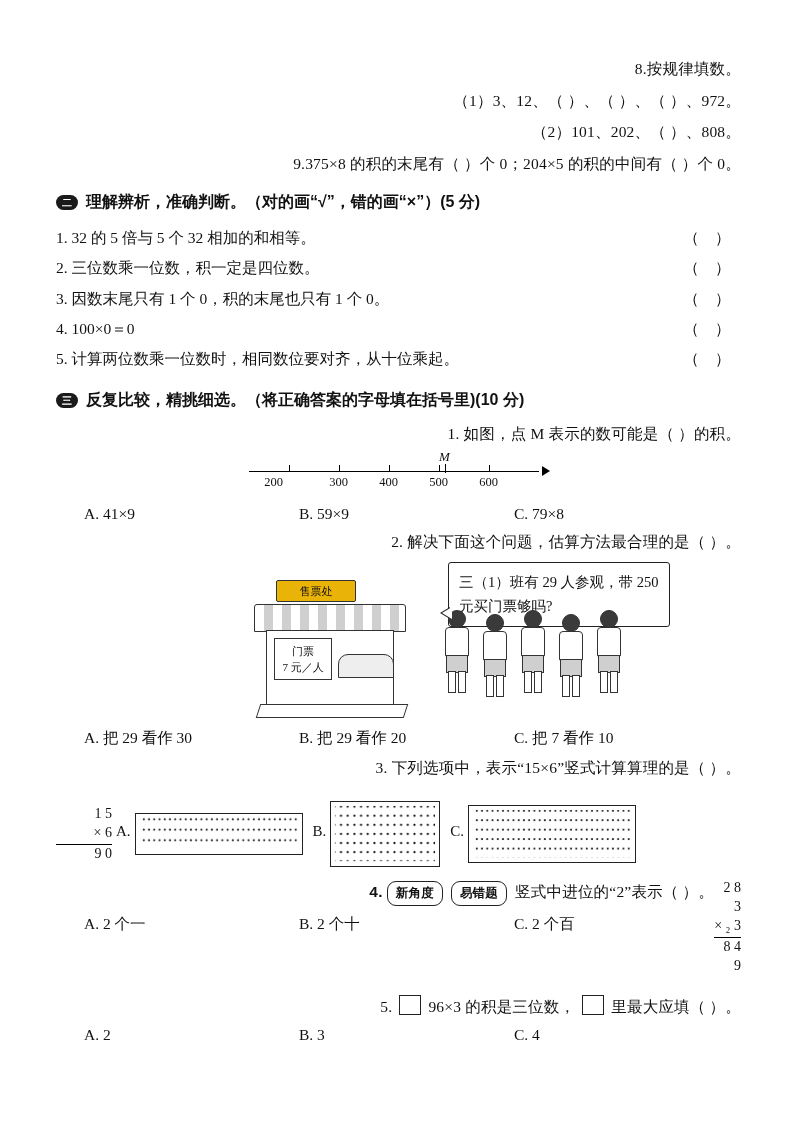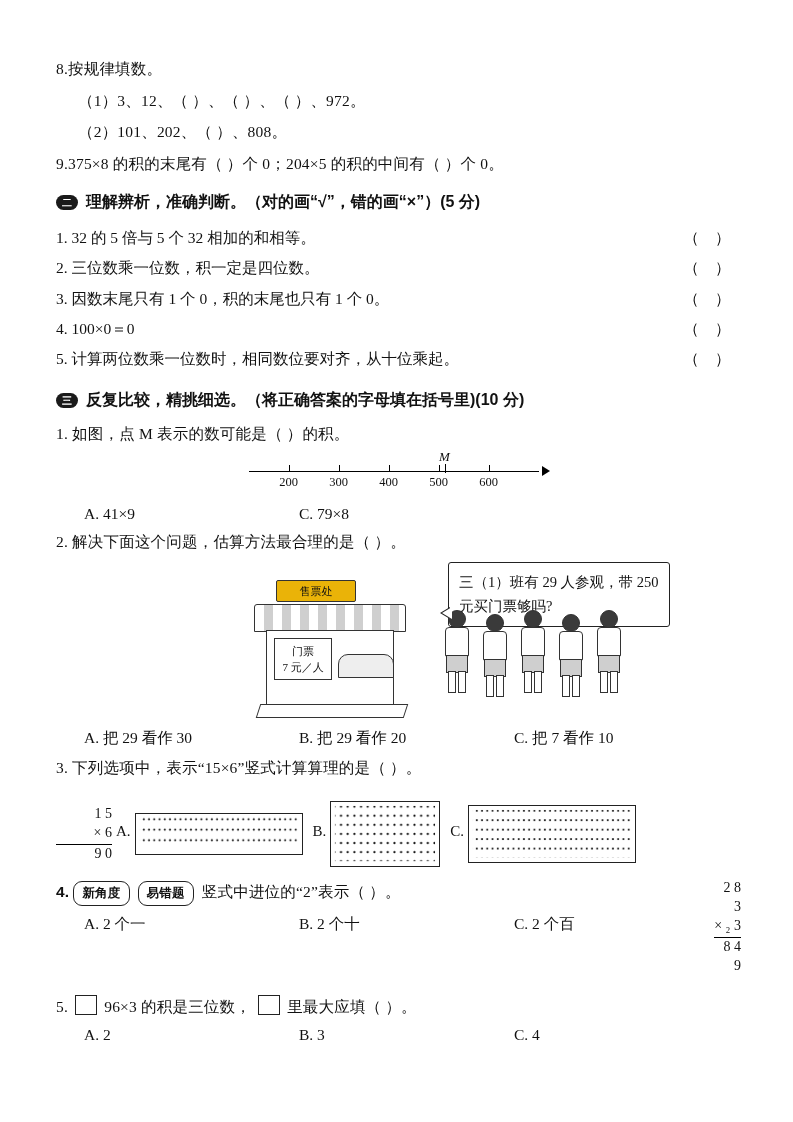--- a/index.html
+++ b/index.html
@@ -11,21 +11,21 @@
     position:relative;
     overflow:hidden;
   }
   .page{
     position:absolute;
     left:0;top:0;width:793px;height:1122px;
     padding:56px 52px 0 56px;
     box-sizing:border-box;
   }
   .row{margin:0 0 6px 0;}
-  .q-line{font-size:15.5px;line-height:1.65;letter-spacing:.2px;}
+  .q-line{font-size:15.5px;line-height:1.65;letter-spacing:.2px;text-align:right;}
   .bold{font-weight:bold;}
   .indent1{margin-left:22px;}
   .sec-head{
     display:flex;align-items:center;gap:8px;
     font-weight:bold;font-size:16px;
     margin:16px 0 10px 0;
     font-family:"Liberation Sans","DejaVu Sans",sans-serif;
   }
   .sec-badge{
     display:inline-flex;align-items:center;justify-content:center;
@@ -143,41 +143,42 @@
   </div>
 
   <div class="row q-line">1. 如图，点 M 表示的数可能是（          ）的积。</div>
 
   <div class="numline-wrap">
     <div class="numline">
       <div class="axis"></div>
       <div class="arrow"></div>
 
       <div class="tick" style="left:40px;"></div>
-      <div class="lab" style="left:40px;">200</div>
+      <div class="lab" style="left:25px;">200</div>
 
       <div class="tick" style="left:90px;"></div>
       <div class="lab" style="left:90px;">300</div>
 
       <div class="tick" style="left:140px;"></div>
       <div class="lab" style="left:140px;">400</div>
 
       <div class="tick" style="left:190px;"></div>
       <div class="lab" style="left:190px;">500</div>
 
       <div class="tick" style="left:240px;"></div>
       <div class="lab" style="left:240px;">600</div>
 
       <div class="mtick" style="left:196px;"></div>
       <div class="mlab" style="left:196px;">M</div>
     </div>
   </div>
 
   <div class="choices">
     <div class="c1">A. 41×9</div>
+    <div class="c2">B. 59×9</div>
     <div class="c3">C. 79×8</div>
   </div>
 
   <div class="row q-line" style="margin-top:4px;">2. 解决下面这个问题，估算方法最合理的是（          ）。</div>
 
   <div class="scene">
     <div class="bubble">三（1）班有 29 人参观，带 250 元买门票够吗?</div>
 
     <div class="booth">
       <div class="sign">售票处</div>

